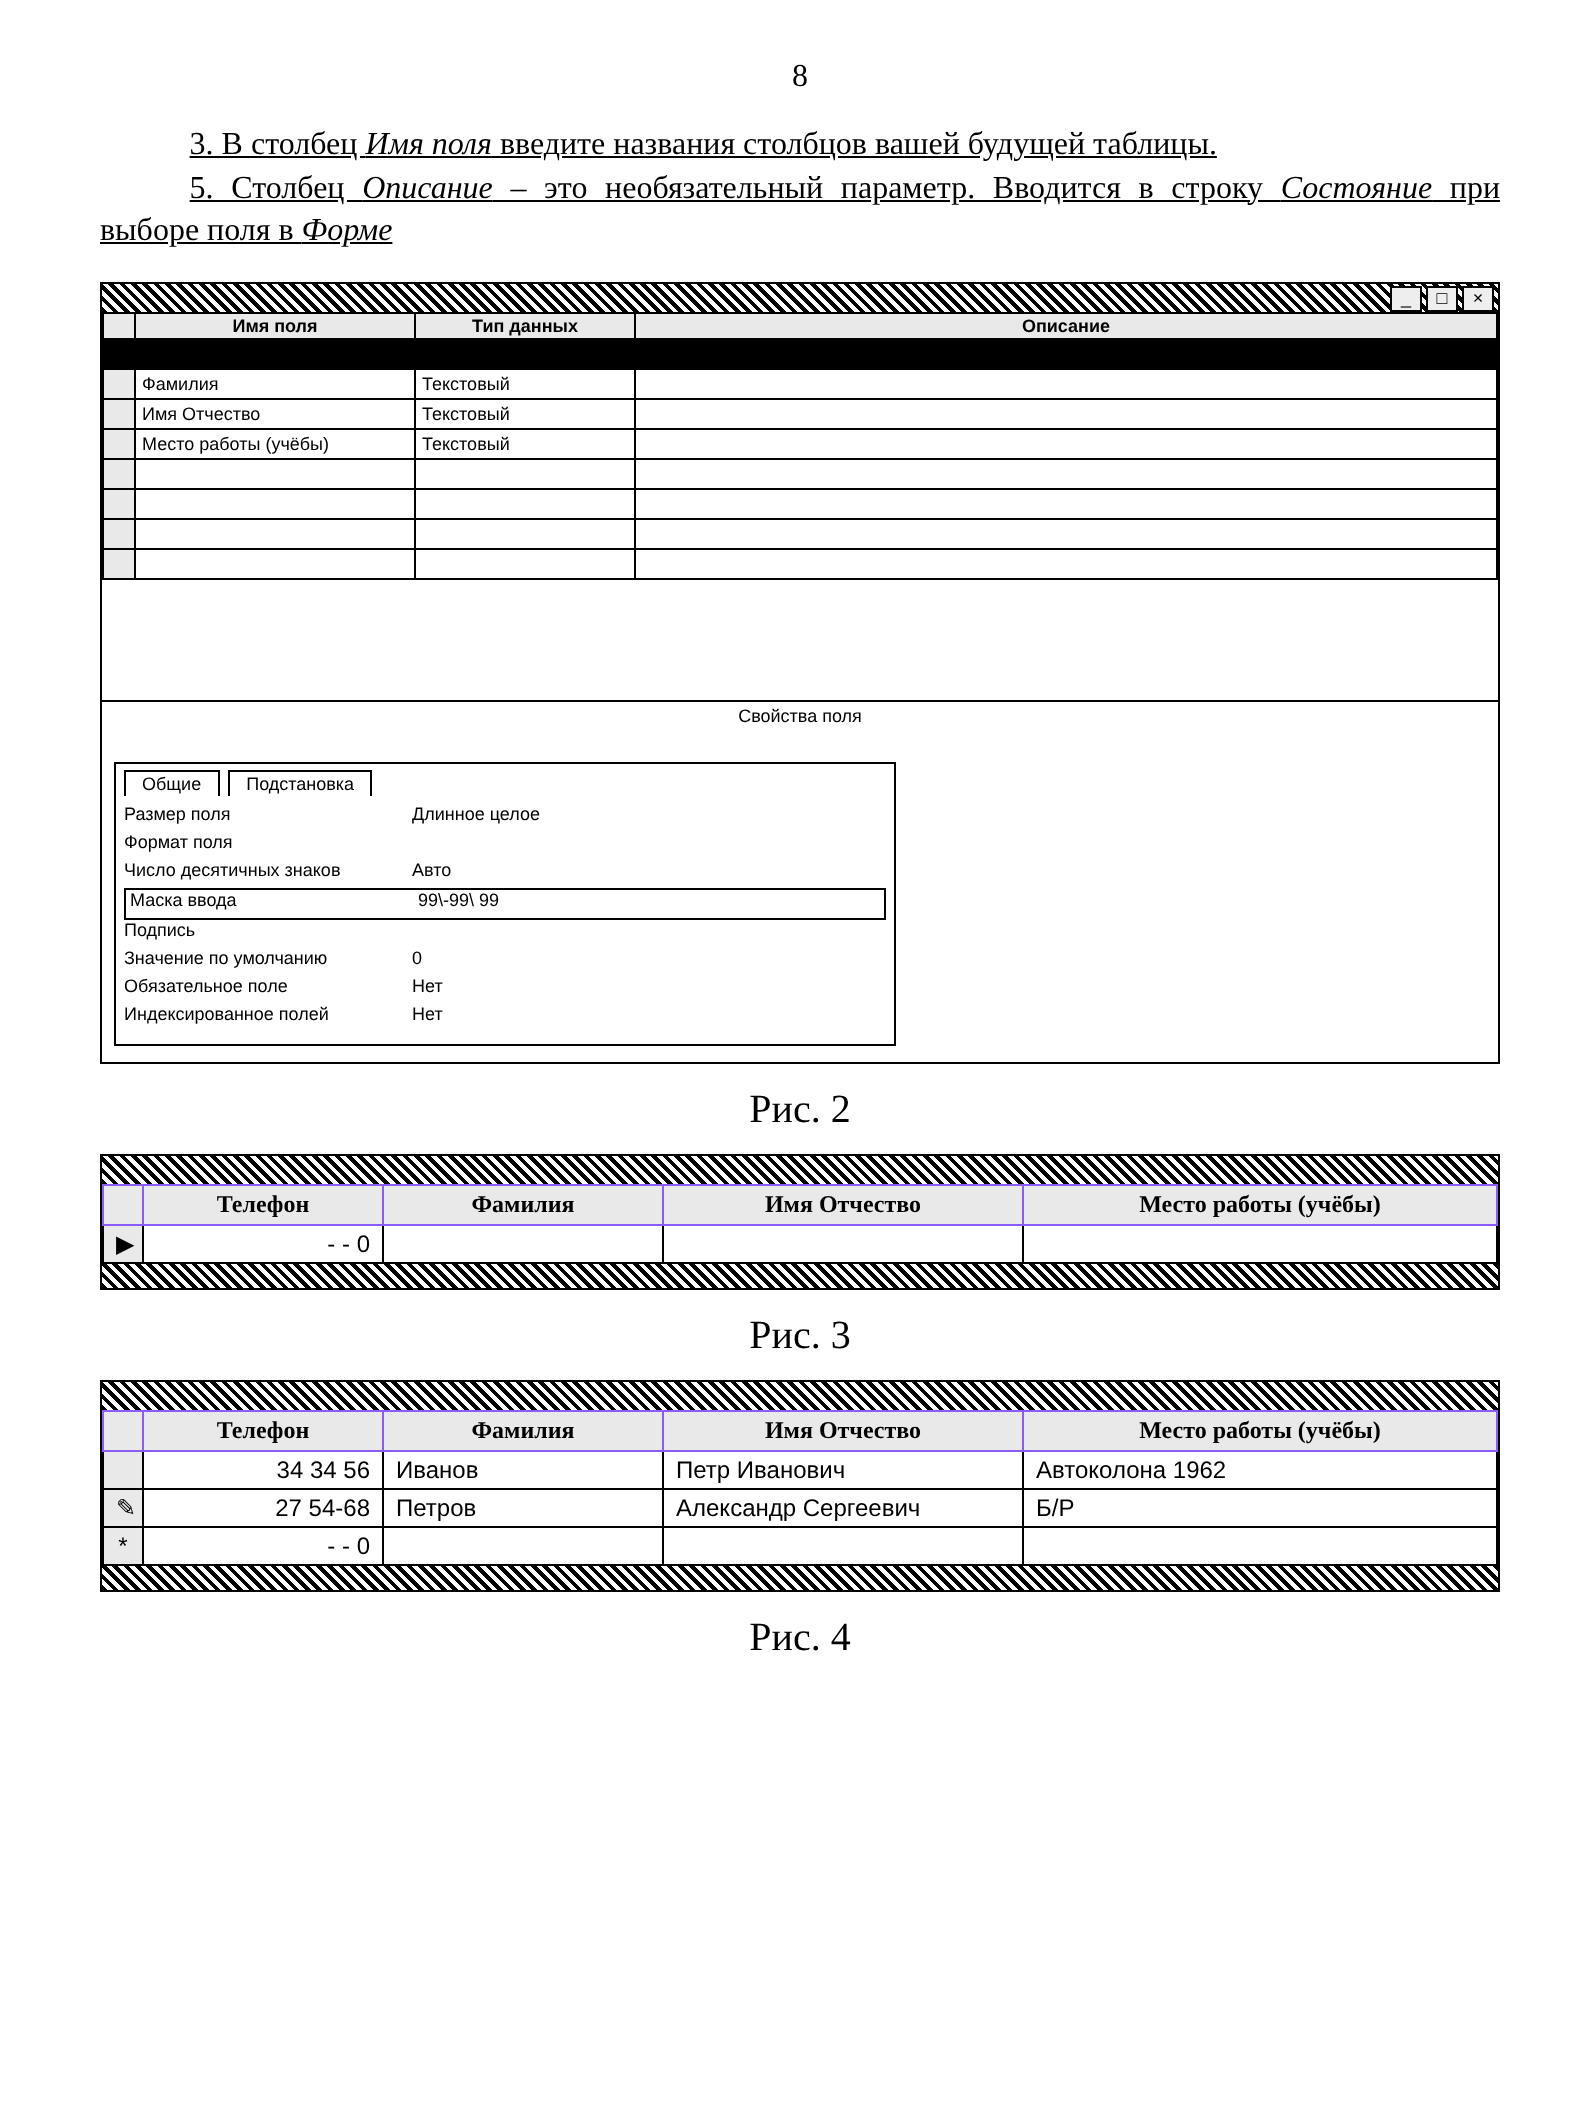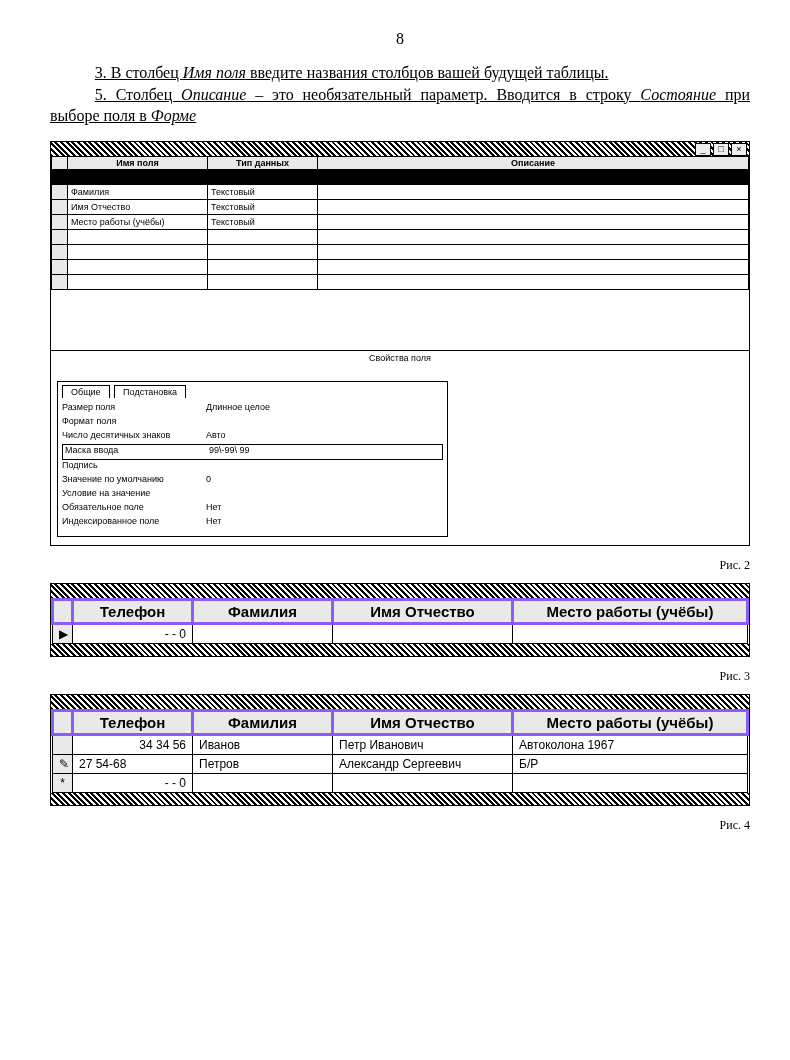--- a/index.html
+++ b/index.html
@@ -100,42 +100,43 @@
     font-size: 9px;
   }
   .proprow .plabel { width: 140px; }
   .proprow .pval { flex: 1; padding-left: 4px; }
   .proprow.boxed { border: 1px solid #000; padding: 0 2px; }
   .propright {
     flex: 1; padding: 40px 18px; text-align: center; font-size: 9px;
   }
 
   .caption {
-    text-align: right; font-size: 12px;
+    text-align: center; font-size: 20px;
     margin: 12px 0 10px 0;
   }
 
   
   .datasheet {
     border: 1px solid #000;
     font-family: "MS Sans Serif", Arial, sans-serif;
     font-size: 11px;
     background: #fff;
   }
   .ds-title {
     height: 14px;
     background: repeating-linear-gradient(45deg, #000 0 2px, #fff 2px 4px);
   }
   .ds-table {
     width: 100%; border-collapse: collapse; table-layout: fixed;
   }
   .ds-table th {
-    border: 3px solid #8b5cf6; background: #e9e9e9;
+    border: 1px solid #8b5cf6; background: #e9e9e9;
     font-weight: bold; text-align: center; padding: 2px 4px;
-    font-size: 15px;
+    font-size: 12px;
+    font-family: Liberation Serif, serif;
   }
   .ds-table td {
     border: 1px solid #000; padding: 2px 6px; font-size: 12px;
     background: #fff; white-space: nowrap; overflow: hidden;
   }
   .ds-table .rowsel {
     width: 20px; background: #e9e9e9; text-align: center;
   }
   .col-tel  { width: 120px; }
   .col-fam  { width: 140px; }
@@ -259,29 +260,25 @@
             </div>
           <div class="proprow">
               <div class="plabel">Подпись</div>
               <div class="pval"></div>
             </div>
           <div class="proprow">
               <div class="plabel">Значение по умолчанию</div>
               <div class="pval">0</div>
             </div>
           <div class="proprow">
-              <div class="plabel">Условие на значение</div>
-              <div class="pval"></div>
-            </div>
-          <div class="proprow">
               <div class="plabel">Обязательное поле</div>
               <div class="pval">Нет</div>
             </div>
           <div class="proprow">
-              <div class="plabel">Индексированное поле</div>
+              <div class="plabel">Индексированное полей</div>
               <div class="pval">Нет</div>
             </div>
         </div>
       </div>
     </div>
   </div>
   <div class="caption">Рис. 2</div>
 
   <div class="datasheet">
     <div class="ds-title"></div>
@@ -330,25 +327,25 @@
         <th>Телефон</th>
         <th>Фамилия</th>
         <th>Имя Отчество</th>
         <th>Место работы (учёбы)</th>
       </tr>
       <tr>
         <td class="rowsel"></td>
         <td style="text-align:right">34 34 56</td>
         <td>Иванов</td>
         <td>Петр Иванович</td>
-        <td>Автоколона 1967</td>
+        <td>Автоколона 1962</td>
       </tr>
       <tr>
         <td class="rowsel">✎</td>
-        <td style="">27 54-68</td>
+        <td style="text-align:right">27 54-68</td>
         <td>Петров</td>
         <td>Александр Сергеевич</td>
         <td>Б/Р</td>
       </tr>
       <tr>
         <td class="rowsel">*</td>
         <td style="text-align:right">- - 0</td>
         <td></td>
         <td></td>
         <td></td>

